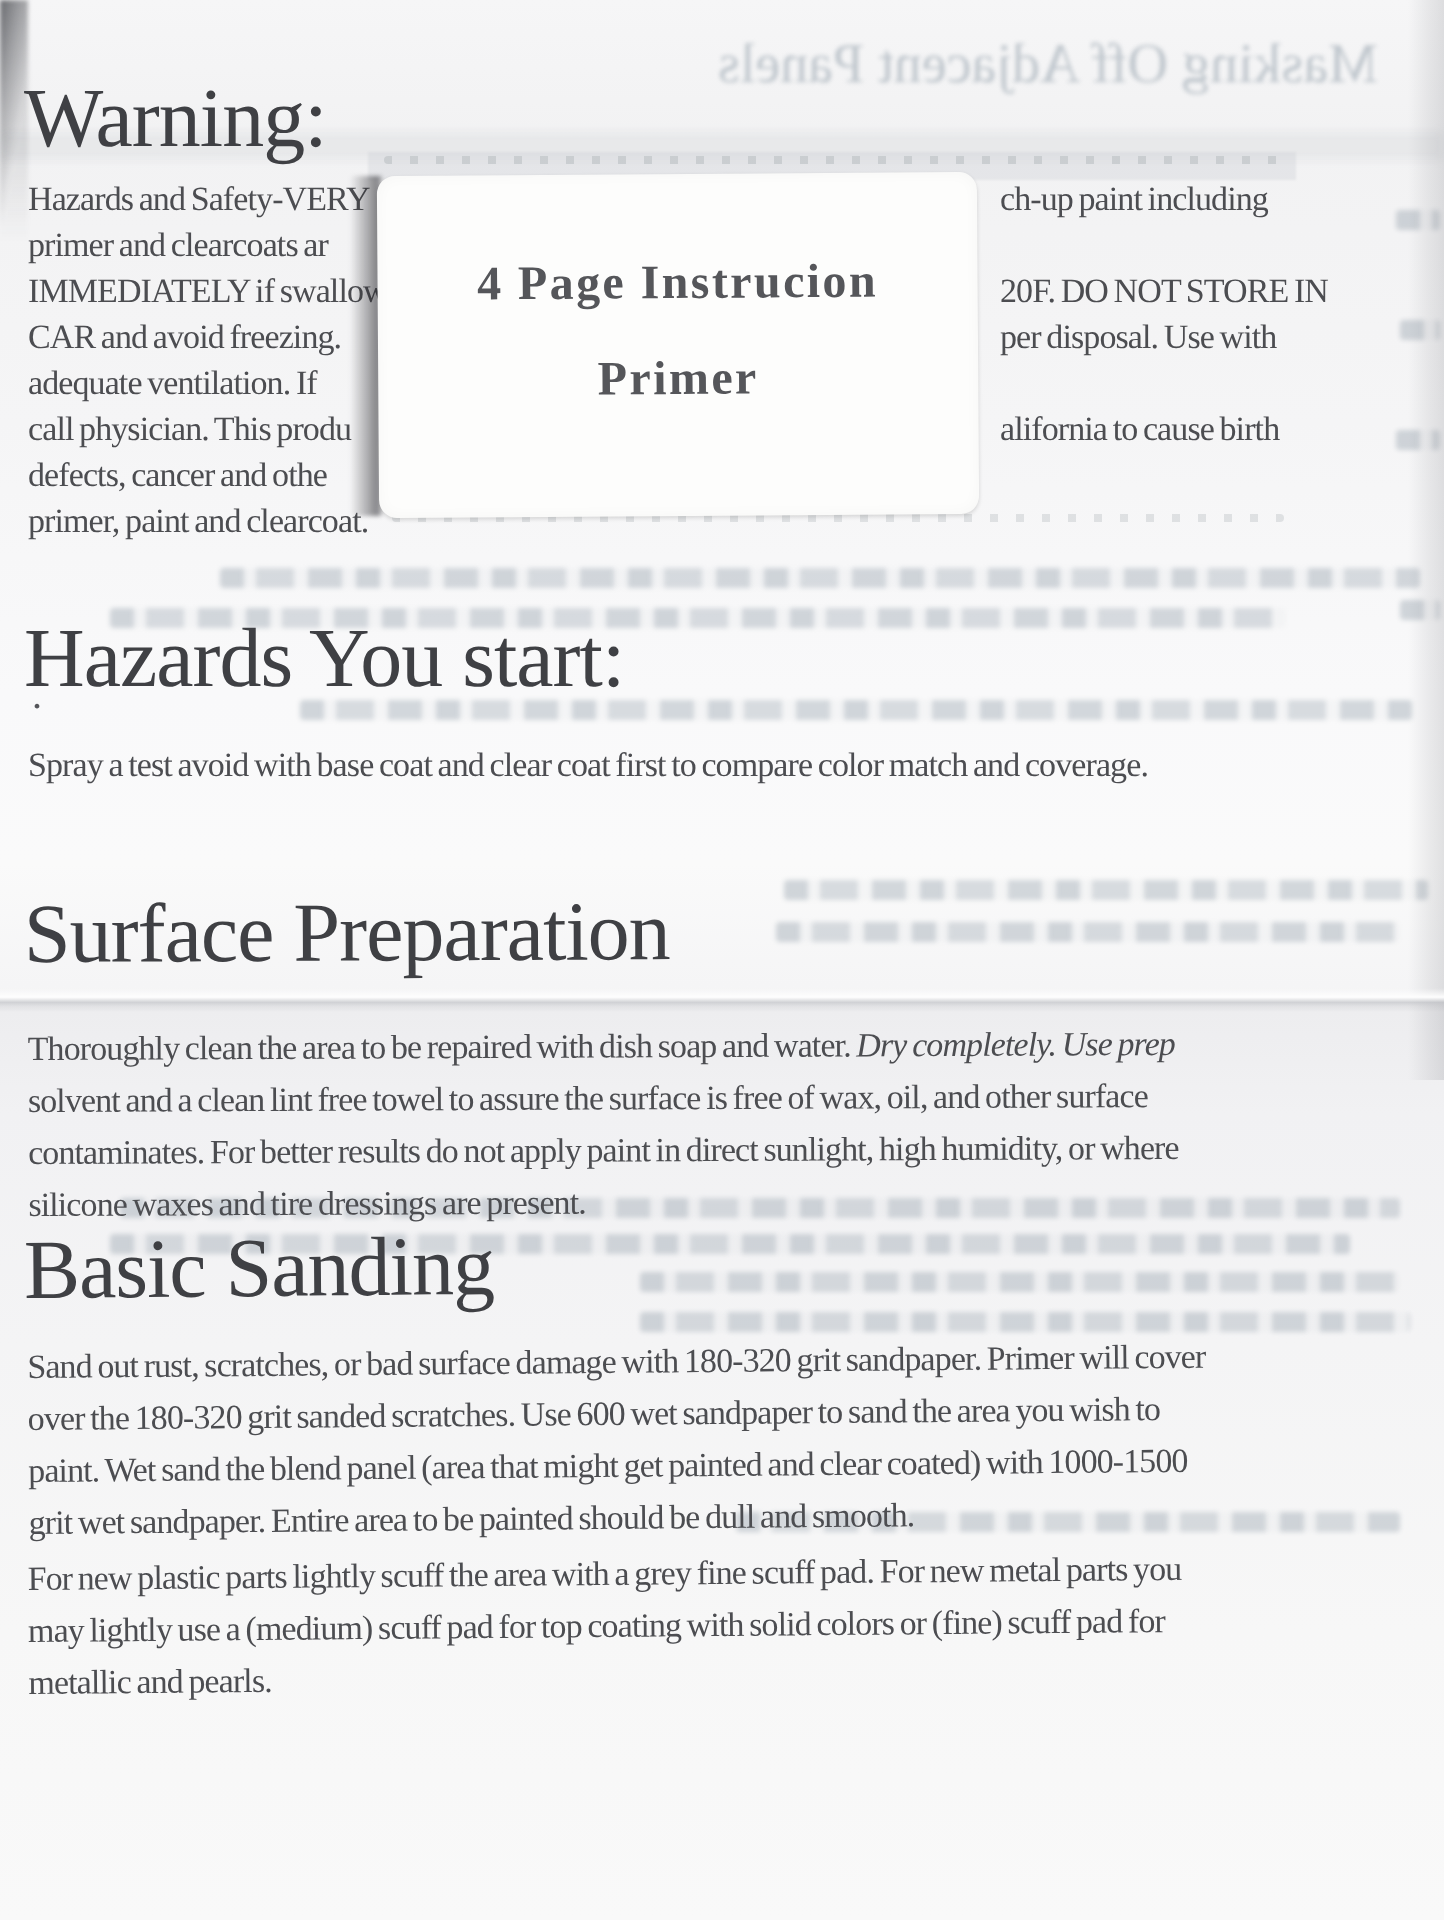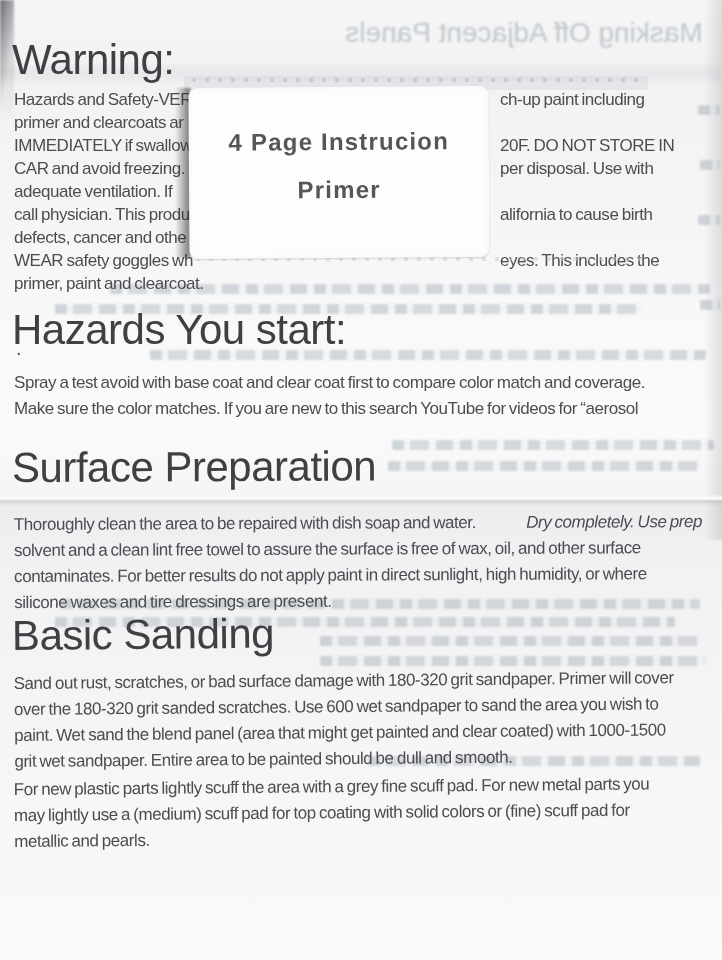--- a/index.html
+++ b/index.html
@@ -1,18 +1,18 @@
 <!DOCTYPE html>
 <html><head>
 <meta charset="utf-8">
 <style>
   html,body{margin:0;padding:0;background:#dddde0;}
   .stage{
     position:relative;width:722px;height:960px;overflow:hidden;
-    font-family:Liberation Sans, sans-serif;
+    font-family:Liberation Serif, serif;
     background:linear-gradient(180deg,
       #f6f6f7 0%, #f2f2f3 7%, #f5f5f6 22%, #f9f9fa 36%, #fafafa 45%,
       #f5f5f6 51.4%, #ededef 52.6%, #f1f1f3 58%, #f4f4f5 70%, #f7f7f7 85%, #f9f9f9 100%);
   }
   
   .corner-dark{position:absolute;top:0;left:0;width:14px;height:135px;z-index:3;
     background:linear-gradient(100deg,rgba(45,47,53,.6) 0%,rgba(45,47,53,.28) 26%,rgba(45,47,53,0) 55%),
                linear-gradient(180deg,rgba(45,47,53,.25) 0%,rgba(45,47,53,0) 90%);
     filter:blur(1px);}
   .right-shadow{position:absolute;top:0;right:0;width:18px;height:540px;z-index:3;
@@ -41,21 +41,21 @@
   .para{position:absolute;left:14px;z-index:2;color:#4c4d51;font-size:17px;
         letter-spacing:-.45px;word-spacing:-1px;}
   .para .ln{white-space:nowrap;height:26px;line-height:26px;}
   #warning-para{top:88px;}
   #warning-para .wrow{position:relative;height:23px;}
   #warning-para .fl{position:absolute;left:0;white-space:nowrap;line-height:23px;}
   #warning-para .fr{position:absolute;left:486px;white-space:nowrap;line-height:23px;}
   #warning-para .full{white-space:nowrap;height:23px;line-height:23px;}
   #before-para{top:370px;}
   #surface-para{top:512px;transform:rotate(-.25deg);transform-origin:0 50%;}
-  #surface-para .it{font-style:italic;margin-left:47px;}
+  #surface-para .it{font-style:italic;}
   #sanding-para1{top:671px;transform:rotate(-.5deg);transform-origin:0 50%;}
   #sanding-para2{top:777px;transform:rotate(-.5deg);transform-origin:0 50%;}
   .stray{position:absolute;left:16px;top:338px;z-index:2;font-size:20px;color:#55565a;line-height:20px;}
   
   .backing{position:absolute;left:184px;top:76px;width:464px;height:14px;z-index:4;
     background:rgba(204,207,211,.35);filter:blur(.5px);}
   .perf{position:absolute;height:4px;z-index:5;border-radius:2px;
     background:repeating-linear-gradient(90deg,#c6cacd 0 4px,transparent 4px 13px);}
   .perf-top{left:192px;top:78px;width:450px;opacity:.85;}
   .perf-bottom{left:196px;top:257px;width:446px;opacity:.5;}
@@ -115,41 +115,36 @@
     <div class="wrow">
       <span class="fl">adequate ventilation. If</span>
     </div>
     <div class="wrow">
       <span class="fl">call physician. This produ</span>
       <span class="fr">alifornia to cause birth</span>
     </div>
     <div class="wrow">
       <span class="fl">defects, cancer and othe</span>
     </div>
-    <div class="wrow">
-      <span class="fl">WEAR safety goggles wh</span>
-      <span class="fr">eyes. This includes the</span>
-    </div>
     <div class="full">primer, paint and clearcoat.</div>
   </div>
 
   <div class="backing"></div>
   <div class="perf perf-top"></div>
   <div class="perf perf-bottom"></div>
   <div class="sticker-shadow"></div>
   <div class="sticker">
     <div class="sline">4 Page Instrucion</div>
     <div class="sline">Primer</div>
   </div>
 
   <div class="h" id="h-before">Hazards You start:</div>
   <div class="stray">.</div>
   <div class="para" id="before-para">
     <div class="ln">Spray a test avoid with base coat and clear coat first to compare color match and coverage.</div>
-    <div class="ln">Make sure the color matches.  If you are new to this search YouTube for videos for “aerosol</div>
   </div>
 
   <div class="h" id="h-surface">Surface Preparation</div>
   <div class="para" id="surface-para">
     <div class="ln"><span>Thoroughly clean the area to be repaired with dish soap and water.  </span><span class="it">Dry completely. Use prep</span></div>
     <div class="ln">solvent and a clean lint free towel to assure the surface is free of wax, oil, and other surface</div>
     <div class="ln">contaminates. For better results do not apply paint in direct sunlight, high humidity, or where</div>
     <div class="ln">silicone waxes and tire dressings are present.</div>
   </div>
 

